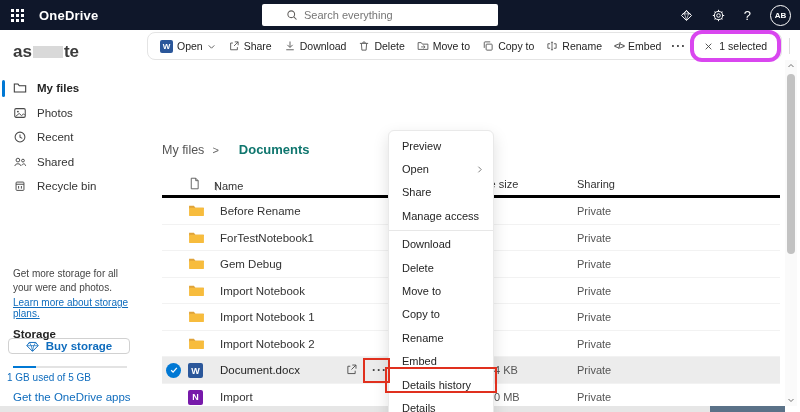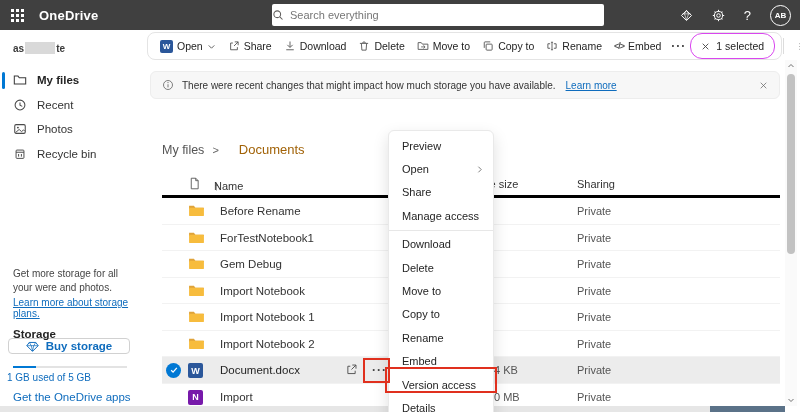--- a/index.html
+++ b/index.html
@@ -1,38 +1,38 @@
 <!DOCTYPE html>
 <html><head>
 <meta charset="utf-8">
 <style>
   * { margin:0; padding:0; box-sizing:border-box; }
   html,body { width:800px; height:412px; overflow:hidden; background:#fff;
     font-family:"Liberation Sans", sans-serif; color:#242424; }
 
   
-  .topbar { position:absolute; left:0; top:0; width:800px; height:30px; background:#404040;
+  .topbar { position:absolute; left:0; top:0; width:800px; height:30px; background:#0f172a;
     display:flex; align-items:center; z-index:20; }
   .waffle { margin-left:11px; display:grid; grid-template-columns:repeat(3,3px); grid-gap:2px; cursor:pointer; }
   .waffle span { width:3px; height:3px; background:#fff; }
   .app-name { color:#fff; font-size:13px; font-weight:700; margin-left:15px; letter-spacing:.2px; }
-  .searchbox { position:absolute; left:272px; top:4px; width:332px; height:22px; background:#fff;
-    border-radius:2px; display:flex; align-items:center; padding:0 0; }
+  .searchbox { position:absolute; left:262px; top:4px; width:236px; height:22px; background:#fff;
+    border-radius:2px; display:flex; align-items:center; padding:0 24px; }
   .searchbox input { border:none; outline:none; flex:1; font-size:11px; margin-left:6px;
     font-family:"Liberation Sans",sans-serif; color:#333; }
   .searchbox input::placeholder { color:#767676; }
   .topbar-right { position:absolute; right:9px; top:0; height:30px; display:flex; align-items:center; gap:19px; }
   .tb-icon { display:flex; align-items:center; cursor:pointer; }
   .help-glyph { color:#fff; font-size:13px; }
   .avatar { width:21px; height:21px; border:1.5px solid #fff; border-radius:50%; color:#fff;
     font-size:8px; font-weight:700; display:flex; align-items:center; justify-content:center; cursor:pointer; }
 
   
   .sidebar { position:absolute; left:0; top:30px; width:140px; bottom:0; background:#fff; z-index:5; }
-  .username { margin:12px 0 0 13px; font-size:10px; font-weight:700; color:#3b3b3b;
+  .username { margin:12px 0 0 13px; font-size:17px; font-weight:700; color:#3b3b3b;
     display:flex; align-items:center; }
   .redaction { display:inline-block; width:30px; height:12px; background:#d9d9d9; margin:0 1px; }
   .nav { margin-top:14px; }
   .nav-item { height:24.5px; display:flex; align-items:center; gap:10px; padding-left:13px;
     font-size:11.5px; color:#333; position:relative; cursor:pointer; }
   .nav-item.selected { font-weight:700; color:#242424; }
   .nav-item.selected::before { content:""; position:absolute; left:2px; top:4px; bottom:4px;
     width:3px; border-radius:2px; background:#0078d4; }
   .promo { position:absolute; left:13px; top:237px; width:116px; font-size:10px; color:#454545; line-height:1.4; }
   .promo-link { display:block; margin-top:3px; color:#0f6cbd; text-decoration:underline; font-size:10px; cursor:pointer; }
@@ -51,33 +51,33 @@
 
   .toolbar-card { position:absolute; left:7px; top:2px; width:635px; height:28px; background:#fff;
     border:1px solid #e4e4e4; border-radius:8px; display:flex; align-items:center; padding:0 6px; }
   .tb-btn { display:flex; align-items:center; gap:4px; padding:0 6px; height:22px; font-size:10.5px;
     color:#242424; cursor:pointer; white-space:nowrap; border-radius:4px; }
   .word-sq { width:13px; height:13px; background:#2b579a; border-radius:2px; color:#fff; font-size:8px;
     font-weight:700; display:flex; align-items:center; justify-content:center; }
   .embed-glyph { font-size:9px; color:#555; font-weight:700; letter-spacing:-1px; }
   .more-glyph { font-size:12px; color:#444; font-weight:700; padding:0 4px; cursor:pointer; letter-spacing:1px; }
   .right-group { margin-left:auto; display:flex; align-items:center; }
-  .pill { display:flex; align-items:center; gap:6px; border:1px solid #d946ef; border-radius:12px;
+  .pill { display:flex; align-items:center; gap:6px; border:4px solid #d946ef; border-radius:12px;
     height:21px; padding:12px 10px; font-size:10.5px; cursor:pointer; white-space:nowrap; }
   .v-divider { width:1px; height:16px; background:#dcdcdc; margin:0 8px; }
 
   .banner { position:absolute; left:10px; top:41px; width:630px; height:28px; background:#f7f7f7;
     border:1px solid #ededed; border-radius:6px; display:flex; align-items:center; gap:8px;
     padding:0 11px; font-size:10px; color:#333; }
   .banner-link { color:#0f6cbd; text-decoration:underline; cursor:pointer; margin-left:2px; }
   .banner-close { margin-left:auto; cursor:pointer; display:flex; }
 
   .breadcrumb { position:absolute; left:22px; top:112px; display:flex; align-items:center; gap:8px;
     font-size:12.5px; color:#555; }
-  .crumb-current { font-weight:400; color:#a16207; font-size:13px;padding-left:12px; }
+  .crumb-current { font-weight:700; color:#0f766e; font-size:13px;padding-left:12px; }
   .crumb-sep { font-size:11px; color:#666; }
 
   .table { position:absolute; left:22px; top:146px; width:618px; }
   .thead { position:relative; height:22px; border-bottom:3px solid #000000; font-size:11px; color:#333; }
   .thead span { position:absolute; top:2px; cursor:pointer; }
   .h-icon { left:26px; top:1px !important; }
   .h-name { left:52px; }
   .h-size { left:316px; }
   .h-sharing { left:415px; }
   .row { position:relative; height:26.5px; border-bottom:1px solid #f2f2f2; cursor:pointer; }
@@ -180,32 +180,41 @@
   </div>
   <div class="nav">
     <div class="nav-item selected">
       <svg viewBox="0 0 16 16" width="14" height="14">
         <path d="M1.5 3.5 h4.2 l1.5 2 h7.3 v7 h-13 z" fill="none" stroke="#3b3b3b" stroke-width="1.2"></path>
       </svg>
       <span>My files</span>
     </div>
     <div class="nav-item">
       <svg viewBox="0 0 16 16" width="14" height="14">
-        <circle cx="8" cy="8" r="5.6" fill="none" stroke="#4a4a4a" stroke-width="1.2"></circle>
-        <polyline points="8,5 8,8.3 10.6,9.6" fill="none" stroke="#4a4a4a" stroke-width="1.2"></polyline>
-      </svg>
-      <span>Recent</span>
-    </div>
-    <div class="nav-item">
-      <svg viewBox="0 0 16 16" width="14" height="14">
         <rect x="2" y="3" width="12" height="10" rx="1.5" fill="none" stroke="#4a4a4a" stroke-width="1.2"></rect>
         <circle cx="5.6" cy="6.4" r="1.1" fill="#4a4a4a"></circle>
         <path d="M3 12 L7 8.5 L9.8 11 L12 9 L13.6 10.6" fill="none" stroke="#4a4a4a" stroke-width="1.1"></path>
       </svg>
       <span>Photos</span>
+    </div>
+    <div class="nav-item">
+      <svg viewBox="0 0 16 16" width="14" height="14">
+        <circle cx="8" cy="8" r="5.6" fill="none" stroke="#4a4a4a" stroke-width="1.2"></circle>
+        <polyline points="8,5 8,8.3 10.6,9.6" fill="none" stroke="#4a4a4a" stroke-width="1.2"></polyline>
+      </svg>
+      <span>Recent</span>
+    </div>
+    <div class="nav-item">
+      <svg viewBox="0 0 16 16" width="14" height="14">
+        <circle cx="5.6" cy="5.8" r="2.1" fill="none" stroke="#4a4a4a" stroke-width="1.1"></circle>
+        <path d="M2.2 12.6 c0-3.4 6.8-3.4 6.8 0" fill="none" stroke="#4a4a4a" stroke-width="1.1"></path>
+        <circle cx="11.4" cy="6.4" r="1.6" fill="none" stroke="#4a4a4a" stroke-width="1.1"></circle>
+        <path d="M10.2 11.8 c.7-2.4 4-2.2 4.2.6" fill="none" stroke="#4a4a4a" stroke-width="1.1"></path>
+      </svg>
+      <span>Shared</span>
     </div>
     <div class="nav-item">
       <svg viewBox="0 0 16 16" width="14" height="14">
         <rect x="3.5" y="3.5" width="9" height="9.5" rx="1" fill="none" stroke="#4a4a4a" stroke-width="1.1"></rect>
         <line x1="3.5" y1="6" x2="12.5" y2="6" stroke="#4a4a4a" stroke-width="1.1"></line>
         <line x1="6.4" y1="8" x2="6.4" y2="11" stroke="#4a4a4a" stroke-width="1.1"></line>
         <line x1="9.6" y1="8" x2="9.6" y2="11" stroke="#4a4a4a" stroke-width="1.1"></line>
       </svg>
       <span>Recycle bin</span>
     </div>
@@ -306,35 +315,20 @@
           <line x1="2" y1="4.5" x2="14" y2="4.5" stroke="#444" stroke-width="1.3"></line>
           <line x1="2" y1="8" x2="14" y2="8" stroke="#444" stroke-width="1.3"></line>
           <line x1="2" y1="11.5" x2="14" y2="11.5" stroke="#444" stroke-width="1.3"></line>
         </svg>
 
       </div>
 
     </div>
   </div>
 
-  <div class="banner">
-    <svg viewBox="0 0 16 16" width="12" height="12">
-      <circle cx="8" cy="8" r="6" fill="none" stroke="#666" stroke-width="1.1"></circle>
-      <line x1="8" y1="7" x2="8" y2="11.2" stroke="#666" stroke-width="1.2"></line>
-      <circle cx="8" cy="4.8" r="0.8" fill="#666"></circle>
-    </svg>
-    <span>There were recent changes that might impact how much storage you have available.</span>
-    <span class="banner-link">Learn more</span>
-    <span class="banner-close">
-      <svg viewBox="0 0 16 16" width="9" height="9">
-        <line x1="3" y1="3" x2="13" y2="13" stroke="#666" stroke-width="1.3"></line>
-        <line x1="13" y1="3" x2="3" y2="13" stroke="#666" stroke-width="1.3"></line>
-      </svg>
-    </span>
-  </div>
 
   <div class="breadcrumb">
     <span>My files</span>
     <span class="crumb-sep">&gt;</span>
     <span class="crumb-current">Documents</span>
   </div>
 
   <div class="table">
     <div class="thead">
       <span class="h-icon">
@@ -489,21 +483,21 @@
   <div class="menu-item">
     <span>Copy to</span>
   </div>
   <div class="menu-item">
     <span>Rename</span>
   </div>
   <div class="menu-item">
     <span>Embed</span>
   </div>
   <div class="menu-item">
-    <span>Version access</span>
+    <span>Details history</span>
   </div>
   <div class="menu-item">
     <span>Details</span>
   </div>
 </div>
 
 <div class="annotation anno-more"></div>
 <div class="annotation anno-version"></div>
 
 <div class="vscroll">

